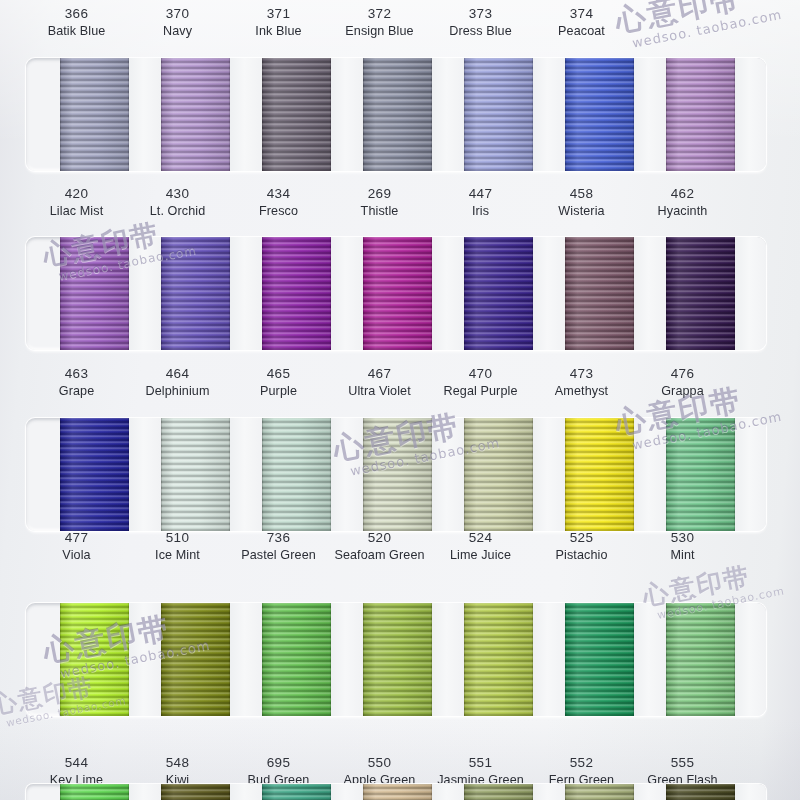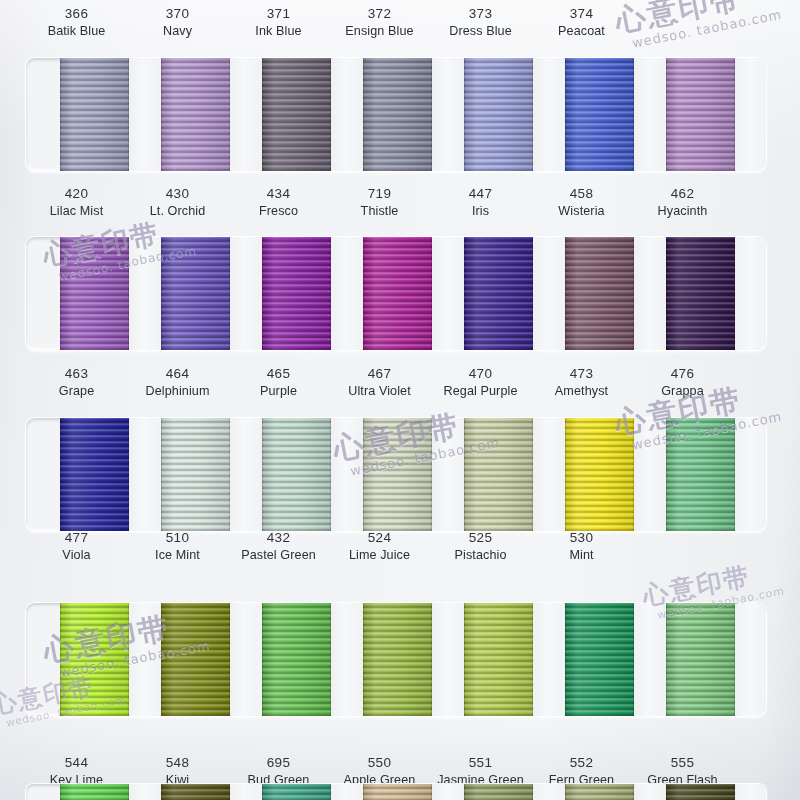--- a/index.html
+++ b/index.html
@@ -234,21 +234,21 @@
         </div>
       <div class="label">
           <div class="code">430</div>
           <div class="nm">Lt. Orchid</div>
         </div>
       <div class="label">
           <div class="code">434</div>
           <div class="nm">Fresco</div>
         </div>
       <div class="label">
-          <div class="code">719</div>
+          <div class="code">269</div>
           <div class="nm">Thistle</div>
         </div>
       <div class="label">
           <div class="code">447</div>
           <div class="nm">Iris</div>
         </div>
       <div class="label">
           <div class="code">458</div>
           <div class="nm">Wisteria</div>
         </div>
@@ -416,22 +416,26 @@
     <div class="labels">
       <div class="label">
           <div class="code">477</div>
           <div class="nm">Viola</div>
         </div>
       <div class="label">
           <div class="code">510</div>
           <div class="nm">Ice Mint</div>
         </div>
       <div class="label">
-          <div class="code">432</div>
+          <div class="code">736</div>
           <div class="nm">Pastel Green</div>
+        </div>
+      <div class="label">
+          <div class="code">520</div>
+          <div class="nm">Seafoam Green</div>
         </div>
       <div class="label">
           <div class="code">524</div>
           <div class="nm">Lime Juice</div>
         </div>
       <div class="label">
           <div class="code">525</div>
           <div class="nm">Pistachio</div>
         </div>
       <div class="label">

